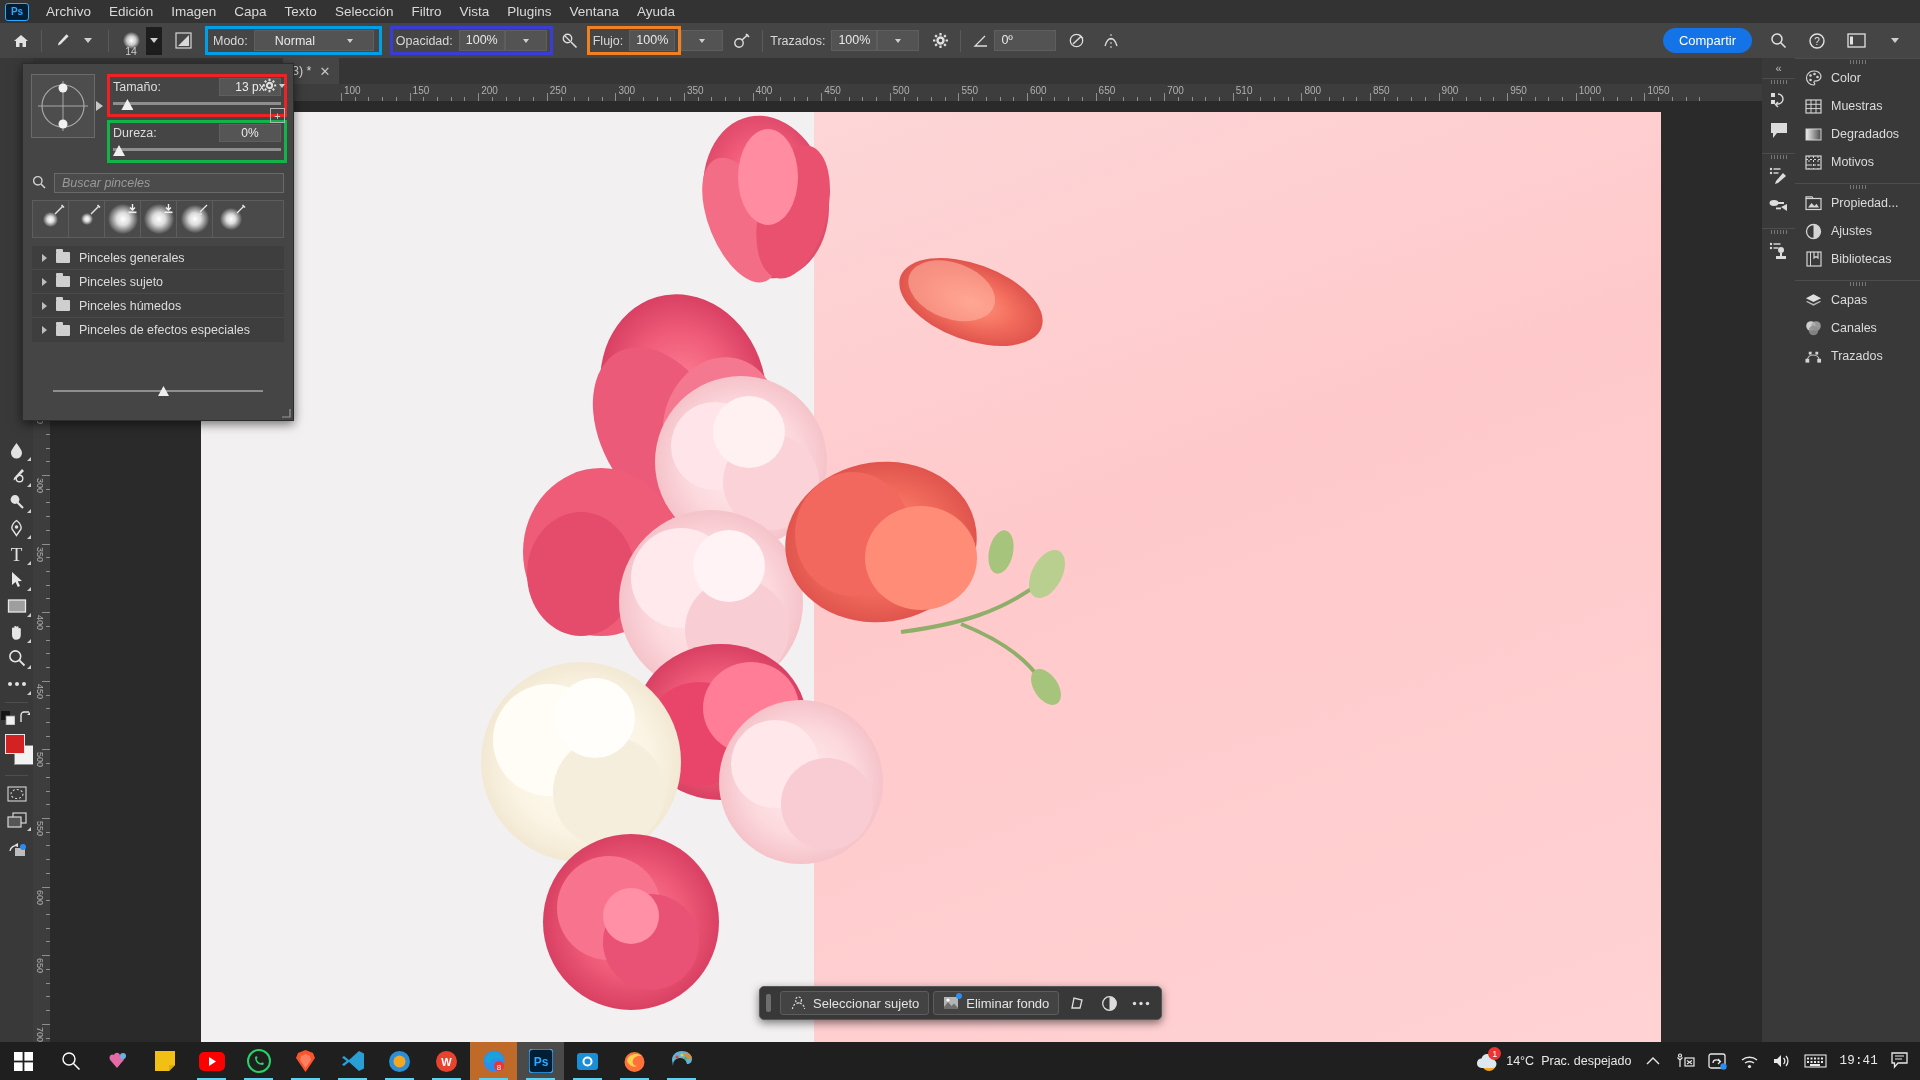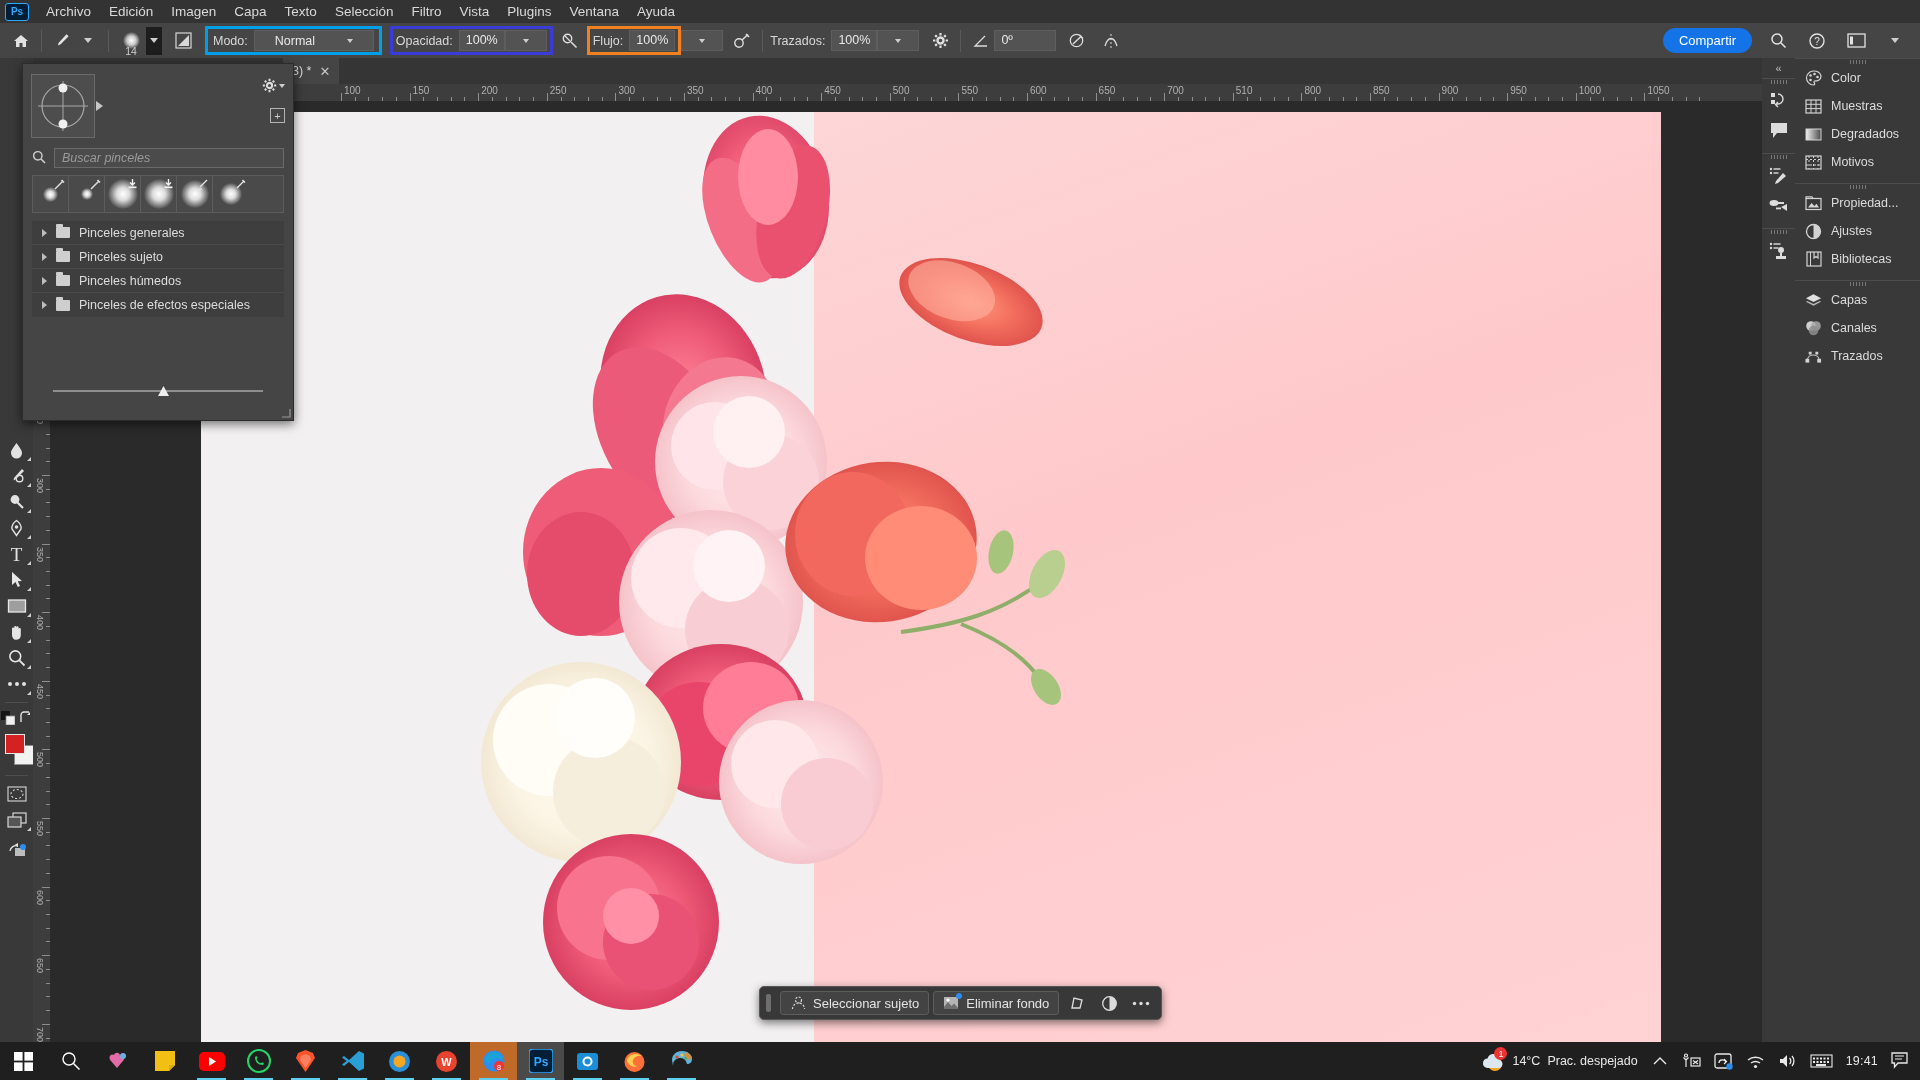--- a/index.html
+++ b/index.html
@@ -867,20 +867,46 @@
     <div class="bp-top">
       <div class="bp-shape">
         <svg width="62" height="62" viewBox="0 0 62 62">
           <circle cx="31" cy="31" r="21" fill="none" stroke="#a8a8a8" stroke-width="1.2"></circle>
           <path d="M31 6 V56 M6 31 H56" stroke="#a8a8a8" stroke-width="1"></path>
           <circle cx="31" cy="13" r="4.5" fill="#f0f0f0"></circle>
           <circle cx="31" cy="49" r="4.5" fill="#f0f0f0"></circle>
         </svg>
         <div class="bp-arrow"></div>
       </div>
+      <div class="bp-fields">
+
+        <div style="position:relative;padding:4px 4px 2px 6px;">
+          <div class="hl-box" style="left:0;top:0;right:-2px;bottom:0;border:3px solid #ee2222;"></div>
+          <div class="bp-row">
+            <span class="lbl">Tamaño:</span>
+            <span class="val">13 px</span>
+          </div>
+          <div class="slider" style="margin-bottom:2px;">
+            <div class="track"></div>
+              <div class="thumb" style="left:5%;"></div>
+          </div>
+        </div>
+
+        <div style="position:relative;padding:4px 4px 2px 6px;margin-top:3px;">
+          <div class="hl-box" style="left:0;top:0;right:-2px;bottom:0;border:3px solid #12b44a;"></div>
+          <div class="bp-row">
+            <span class="lbl">Dureza:</span>
+            <span class="val">0%</span>
+          </div>
+          <div class="slider" style="margin-bottom:2px;">
+            <div class="track"></div>
+              <div class="thumb" style="left:0%;"></div>
+          </div>
+        </div>
+      </div>
     </div>
 
     <div class="bp-gear">
       <svg width="15" height="15" viewBox="0 0 15 15">
           <circle cx="7.5" cy="7.5" r="2.6" fill="none" stroke="#dcdcdc" stroke-width="2.1"></circle>
           <g stroke="#dcdcdc" stroke-width="2">
             <path d="M7.5 .8v2.1M7.5 12.1V14.2M.8 7.5h2.1M12.1 7.5h2.1M2.8 2.8l1.5 1.5M10.7 10.7l1.5 1.5M12.2 2.8l-1.5 1.5M4.3 10.7l-1.5 1.5"></path>
           </g>
         </svg>
       <div class="caret-sm" style="margin-left:2px;"></div>
@@ -1315,21 +1341,21 @@
               <rect x="17" y="3.5" width="2" height="2"></rect>
               <rect x="3" y="7" width="2" height="2"></rect>
               <rect x="6.5" y="7" width="2" height="2"></rect>
               <rect x="10" y="7" width="2" height="2"></rect>
               <rect x="13.5" y="7" width="2" height="2"></rect>
               <rect x="17" y="7" width="2" height="2"></rect>
               <rect x="6" y="10" width="10" height="2"></rect>
             </g>
           </svg>
       </div>
-      <span style="letter-spacing:.2px;">19:41</span>
+      <span style="letter-spacing:.2px;font-family:Liberation Mono, monospace;">19:41</span>
       <div class="tb-icon">
         <svg width="19" height="18" viewBox="0 0 19 18">
             <path d="M1 1 H16 V11 H7 L3.5 15 V11 H1Z" fill="none" stroke="#e9e9e9" stroke-width="1.3"></path>
             <path d="M4 4 H13 M4 7 H11" stroke="#e9e9e9" stroke-width="1.2"></path>
           </svg>
       </div>
     </div>
   </div>
 </div>
 

